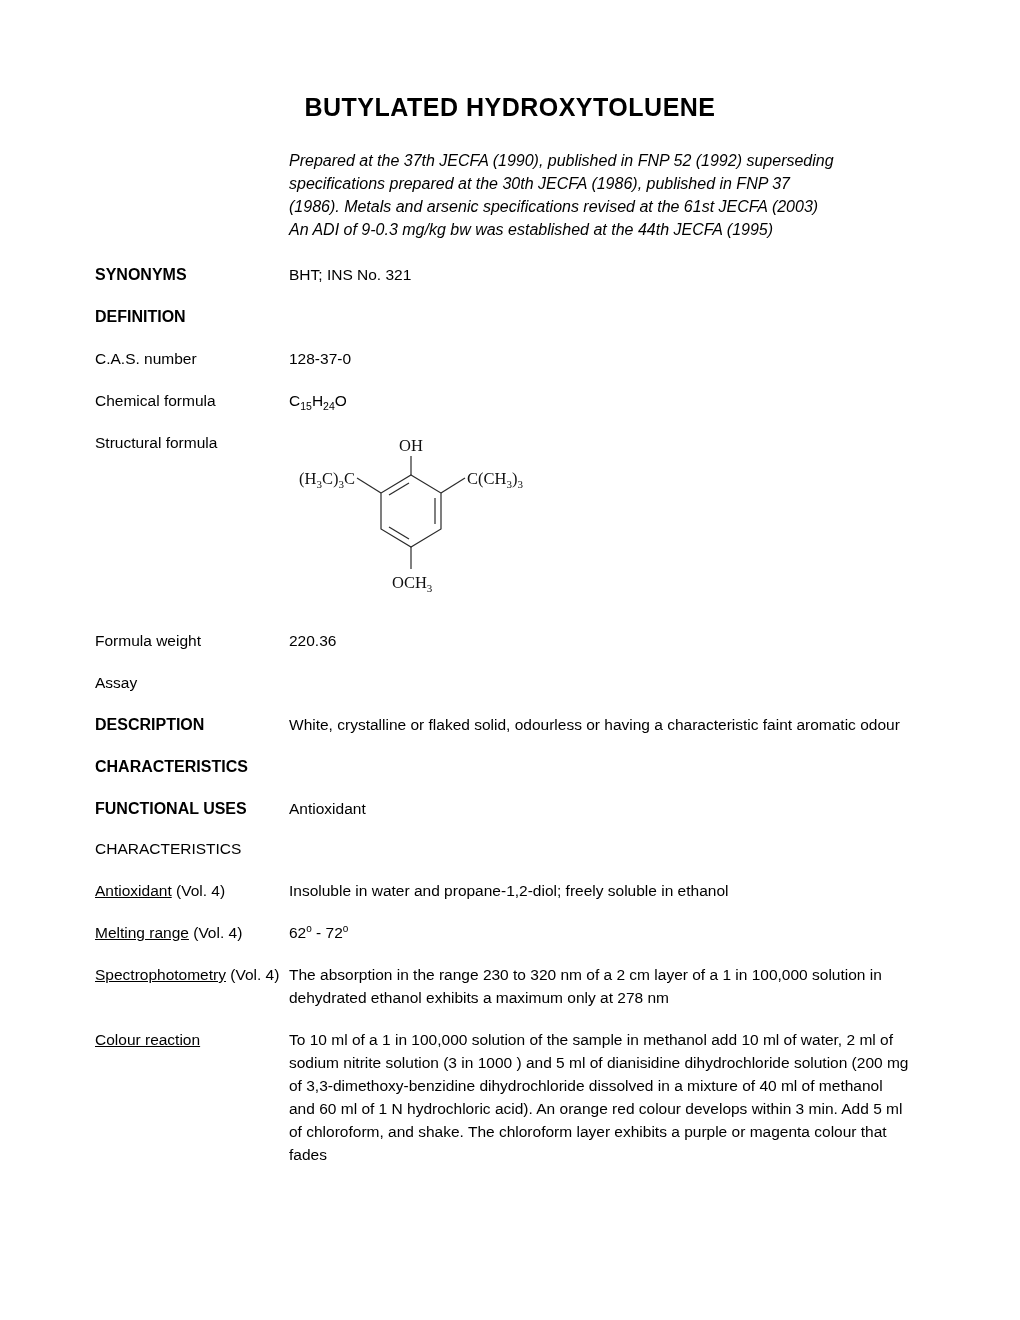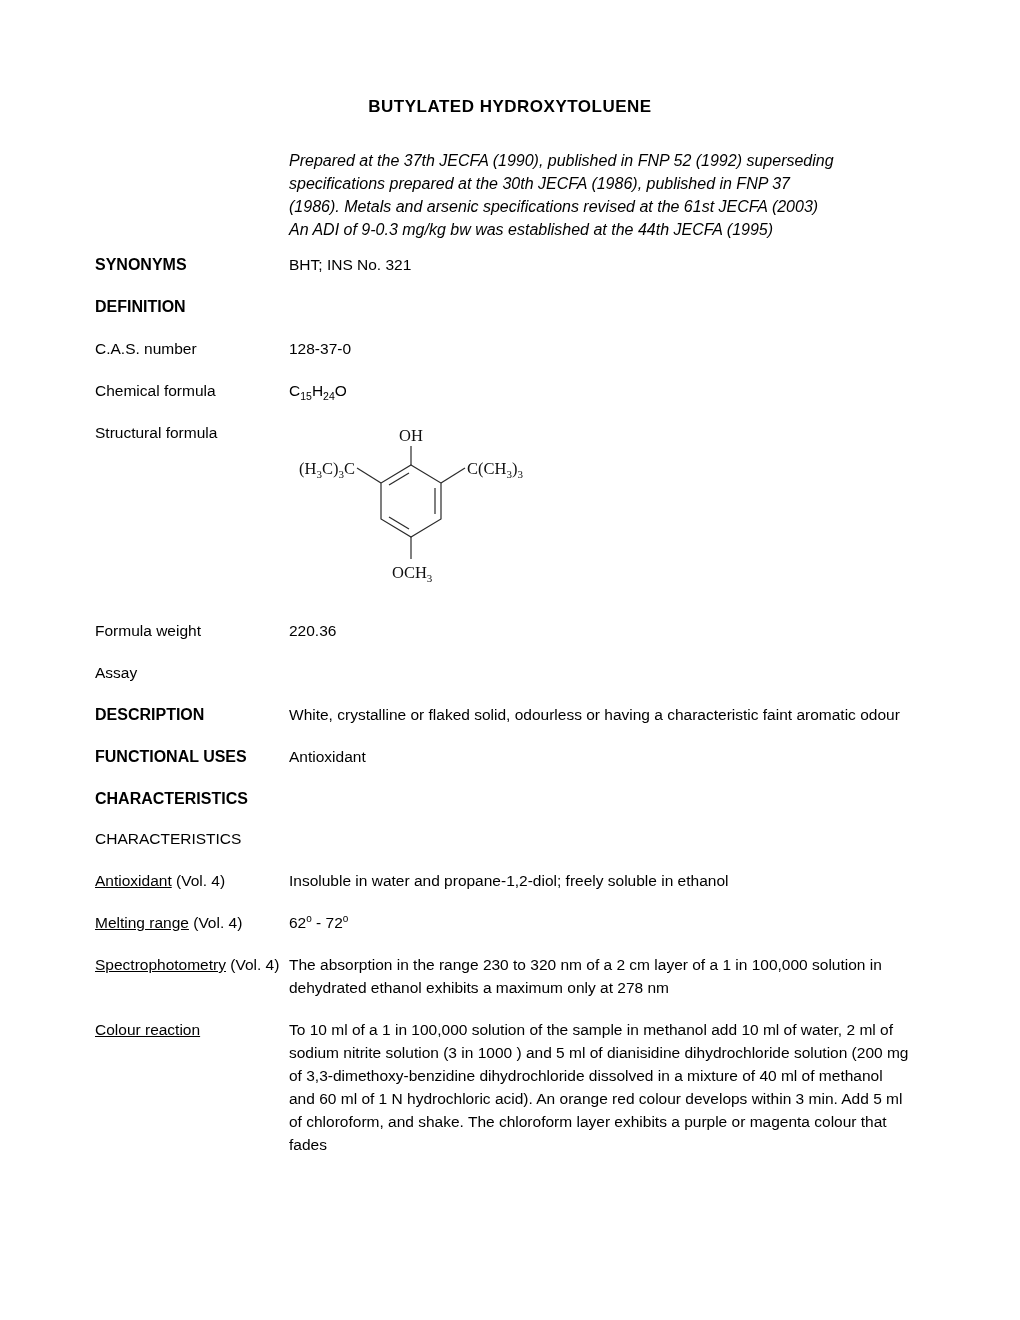--- a/index.html
+++ b/index.html
@@ -10,21 +10,21 @@
     color:#000;
     font-family:"Liberation Sans","DejaVu Sans",sans-serif;
     font-size:15.5px;
     line-height:23px;
     overflow:hidden;
     box-sizing:border-box;
   }
   .doc-title{
     margin:94px 0 0 0;
     text-align:center;
-    font-size:17px;
+    font-size:25px;
     font-weight:bold;
     line-height:26px;
     letter-spacing:0.5px;
   }
   .preamble{
     margin:29px 85px 0 289px;
     font-style:italic;
     font-size:16px;
     line-height:23px;
   }
@@ -34,21 +34,21 @@
     margin-top:19px;
     padding-left:95px;
     padding-right:60px;
   }
   .label-cell{width:194px;flex:0 0 194px;}
   .value-cell{flex:1 1 auto;max-width:620px;}
   .h{font-weight:bold;font-size:16px;}
   .u{text-decoration:underline;}
   sub{font-size:10.5px;line-height:0;}
   sup{font-size:10px;line-height:0;}
-  .row-synonyms{margin-top:12px;}
+  .row-synonyms{margin-top:22px;}
   .row-formula-weight{margin-top:23px;}
   .row-identification{margin-top:17px;}
   .struct-svg{display:block;margin-top:-11px;}
   .struct-svg text{
     font-family:"Liberation Serif","DejaVu Serif",serif;
     font-size:16.5px;
     fill:#111;
   }
   .struct-svg .svgsub{font-size:11px;}
   .struct-svg line, .struct-svg path{stroke:#2a2a2a;stroke-width:1.2;fill:none;}
@@ -120,27 +120,27 @@
   <div class="row">
     <div class="label-cell">Assay</div>
   </div>
 
   <div class="row">
     <div class="label-cell h">DESCRIPTION</div>
     <div class="value-cell">White, crystalline or flaked solid, odourless or having a characteristic faint aromatic odour</div>
   </div>
 
   <div class="row">
-    <div class="label-cell h">FUNCTIONAL USES</div>
-    <div class="value-cell">Antioxidant</div>
+    <div class="label-cell h">CHARACTERISTICS</div>
+    <div class="value-cell"></div>
   </div>
 
   <div class="row">
-    <div class="label-cell h">CHARACTERISTICS</div>
-    <div class="value-cell"></div>
+    <div class="label-cell h">FUNCTIONAL USES</div>
+    <div class="value-cell">Antioxidant</div>
   </div>
 
   <div class="row row-identification">
     <div class="label-cell" style="width:400px;flex-basis:400px;">CHARACTERISTICS</div>
   </div>
 
   <div class="row">
     <div class="label-cell"><span class="u">Antioxidant</span><span> (Vol. 4)</span></div>
     <div class="value-cell">Insoluble in water and propane-1,2-diol; freely soluble in ethanol</div>
   </div>

